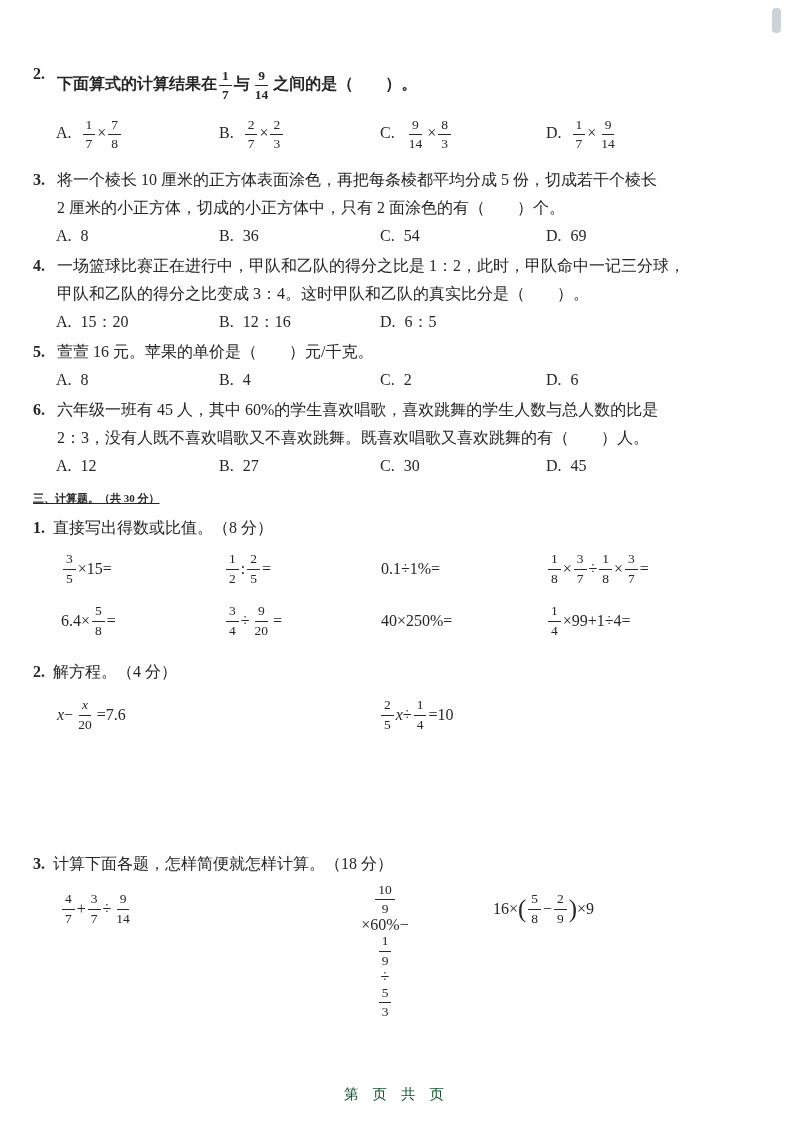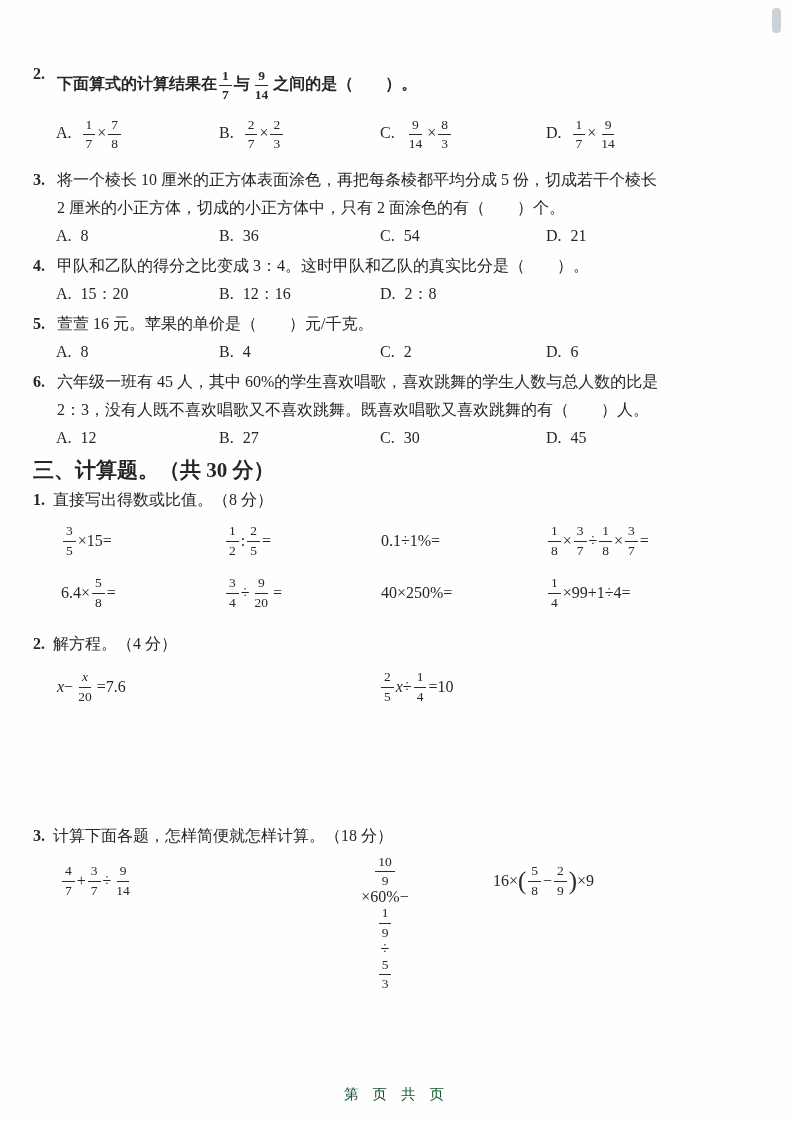--- a/index.html
+++ b/index.html
@@ -26,21 +26,21 @@
   .q-body{flex:1;min-width:0;}
   .q-line{font-size:16px;line-height:28px;white-space:nowrap;}
   .q-line.frac-line{line-height:48px;font-weight:bold;}
   .options{display:grid;grid-template-columns:163px 161px 166px auto;margin-left:-1px;
            font-size:16px;line-height:27px;white-space:nowrap;}
   .options.frac-opts{line-height:50px;}
   .q.first{margin-bottom:8px;}
   .opt-label{margin-right:9px;}
 
   
-  .sec-head{font-weight:bold;font-size:21px;line-height:30px;white-space:nowrap;}
+  .sec-head{font-weight:bold;font-size:11px;line-height:30px;white-space:nowrap;text-decoration:underline;}
   .sub-head{font-size:16px;line-height:30px;white-space:nowrap;}
   .sub-num{font-weight:bold;margin-right:8px;}
 
   
   .math{font-family:"Liberation Serif","DejaVu Serif",serif;}
   .frac{display:inline-flex;flex-direction:column;align-items:center;
         vertical-align:middle;line-height:1.05;margin:0 2px;font-size:13.5px;}
   .fnum{display:block;padding:0 3px 2px;border-bottom:1.3px solid #2a2a2a;}
   .fden{display:block;padding:2px 3px 0;}
   .paren{font-size:1.55em;font-weight:300;vertical-align:middle;line-height:1;}
@@ -121,35 +121,36 @@
     <section class="q">
       <div class="q-head">
         <span class="q-num">3.</span>
         <div class="q-body">
           <div class="q-line">将一个棱长 10 厘米的正方体表面涂色，再把每条棱都平均分成 5 份，切成若干个棱长</div>
           <div class="q-line">2 厘米的小正方体，切成的小正方体中，只有 2 面涂色的有（　　）个。</div>
           <div class="options">
             <div class="opt"><span class="opt-label">A.</span><span>8</span></div>
             <div class="opt"><span class="opt-label">B.</span><span>36</span></div>
             <div class="opt"><span class="opt-label">C.</span><span>54</span></div>
-            <div class="opt"><span class="opt-label">D.</span><span>21</span></div>
+            <div class="opt"><span class="opt-label">D.</span><span>69</span></div>
           </div>
         </div>
       </div>
     </section>
 
     <section class="q">
       <div class="q-head">
         <span class="q-num">4.</span>
         <div class="q-body">
+          <div class="q-line">一场篮球比赛正在进行中，甲队和乙队的得分之比是 1：2，此时，甲队命中一记三分球，</div>
           <div class="q-line">甲队和乙队的得分之比变成 3：4。这时甲队和乙队的真实比分是（　　）。</div>
           <div class="options">
             <div class="opt"><span class="opt-label">A.</span><span>15：20</span></div>
             <div class="opt"><span class="opt-label">B.</span><span>12：16</span></div>
-            <div class="opt"><span class="opt-label">D.</span><span>2：8</span></div>
+            <div class="opt"><span class="opt-label">D.</span><span>6：5</span></div>
           </div>
         </div>
       </div>
     </section>
 
     <section class="q">
       <div class="q-head">
         <span class="q-num">5.</span>
         <div class="q-body">
           <div class="q-line">萱萱 16 元。苹果的单价是（　　）元/千克。</div>

